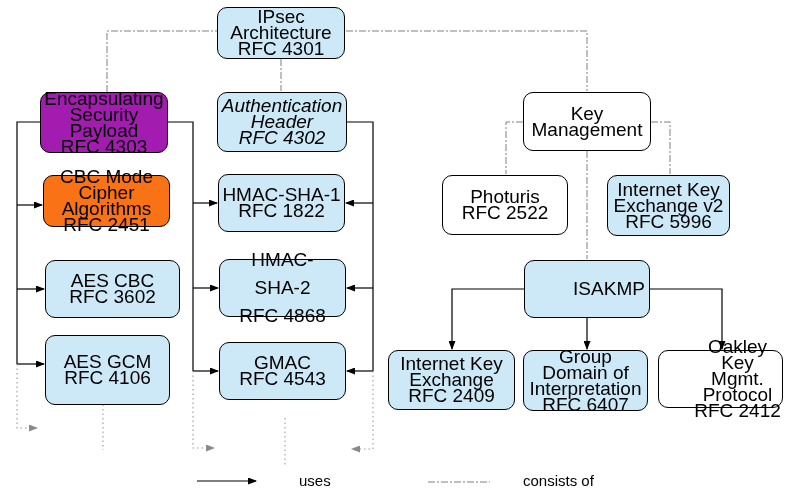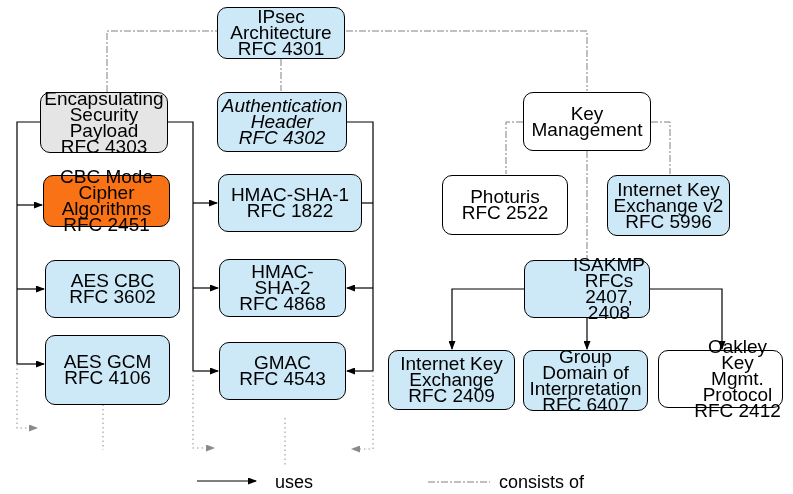--- a/index.html
+++ b/index.html
@@ -22,23 +22,24 @@
     align-items: center;
     justify-content: center;
     text-align: center;
     font-size: 19px;
     line-height: 16px;
     color: #000;
     background: #fff;
   }
   .legend-label {
     position: absolute;
-    font-size: 18px;
+    font-size: 15px;
     color: #000;
     white-space: nowrap;
+    margin-left: 24px;
   }
 </style>
 </head>
 <body>
 
 <div id="stage">
 
   <svg id="wires" viewBox="0 0 793 494" xmlns="http://www.w3.org/2000/svg">
     <defs>
       <marker id="arrowBlack" markerWidth="9" markerHeight="7" refX="8" refY="3.5" orient="auto" markerUnits="userSpaceOnUse">
@@ -91,44 +92,44 @@
       <path d="M197,481 L256,481" stroke="#000" stroke-width="1.2" fill="none" marker-end="url(#arrowBlack)"></path>
       <path d="M428,482 L490,482" stroke="#808080" stroke-width="1" fill="none" stroke-dasharray="7 2 2 2"></path>
     </g>
   </svg>
 
   <div id="boxes">
       <div class="node" style="left: 217px; top: 7px; width: 128px; height: 52px; background: rgb(205, 233, 247); border-color: rgb(0, 0, 0);">
         <span>IPsec Architecture</span>
         <span>RFC 4301</span>
       </div>
-      <div class="node" style="left: 40px; top: 92px; width: 128px; height: 61px; background: #e5e5e5; border-color: rgb(0, 0, 0);">
+      <div class="node" style="left: 40px; top: 92px; width: 128px; height: 61px; background: #a21caf; border-color: rgb(0, 0, 0);">
         <span>Encapsulating</span>
         <span>Security Payload</span>
         <span>RFC 4303</span>
       </div>
       <div class="node" style="left: 217px; top: 92px; width: 130px; height: 60px; background: rgb(205, 233, 247); border-color: rgb(0, 0, 0); font-style: italic;">
         <span>Authentication</span>
         <span>Header</span>
         <span>RFC 4302</span>
       </div>
       <div class="node" style="left: 43px; top: 175px; width: 127px; height: 52px; background: #f97316; border-color: rgb(0, 0, 0);">
         <span>CBC Mode Cipher</span>
         <span>Algorithms</span>
         <span>RFC 2451</span>
       </div>
-      <div class="node" style="left: 218px; top: 174px; width: 144px; height: 58px; background: rgb(205, 233, 247); border-color: rgb(0, 0, 0);">
+      <div class="node" style="left: 218px; top: 174px; width: 127px; height: 58px; background: rgb(205, 233, 247); border-color: rgb(0, 0, 0);">
         <span>HMAC-SHA-1</span>
         <span>RFC 1822</span>
       </div>
       <div class="node" style="left: 45px; top: 260px; width: 135px; height: 58px; background: rgb(205, 233, 247); border-color: rgb(0, 0, 0);">
         <span>AES CBC</span>
         <span>RFC 3602</span>
       </div>
-      <div class="node" style="left: 219px; top: 259px; width: 127px; height: 58px; background: rgb(205, 233, 247); border-color: rgb(0, 0, 0);">
+      <div class="node" style="left: 219px; top: 259px; width: 127px; height: 58px; background: rgb(205, 233, 247); border-color: rgb(0, 0, 0); gap: 12px;">
         <span>HMAC-</span>
         <span>SHA-2</span>
         <span>RFC 4868</span>
       </div>
       <div class="node" style="left: 45px; top: 335px; width: 125px; height: 70px; background: rgb(205, 233, 247); border-color: rgb(0, 0, 0);">
         <span>AES GCM</span>
         <span>RFC 4106</span>
       </div>
       <div class="node" style="left: 219px; top: 342px; width: 127px; height: 58px; background: rgb(205, 233, 247); border-color: rgb(0, 0, 0);">
         <span>GMAC</span>
@@ -141,21 +142,20 @@
         <span>Photuris</span>
         <span>RFC 2522</span>
       </div>
       <div class="node" style="left: 607px; top: 175px; width: 123px; height: 61px; background: rgb(205, 233, 247); border-color: rgb(0, 0, 0);">
         <span>Internet Key</span>
         <span>Exchange v2</span>
         <span>RFC 5996</span>
       </div>
       <div class="node" style="left: 524px; top: 260px; width: 126px; height: 58px; background: rgb(205, 233, 247); border-color: rgb(0, 0, 0); padding-left: 44px;">
         <span>ISAKMP</span>
-        <span>RFCs 2407, 2408</span>
       </div>
       <div class="node" style="left: 388px; top: 350px; width: 127px; height: 60px; background: rgb(205, 233, 247); border-color: rgb(0, 0, 0);">
         <span>Internet Key</span>
         <span>Exchange</span>
         <span>RFC 2409</span>
       </div>
       <div class="node" style="left: 523px; top: 350px; width: 125px; height: 61px; background: rgb(205, 233, 247); border-color: rgb(0, 0, 0);">
         <span>Group Domain of</span>
         <span>Interpretation</span>
         <span>RFC 6407</span>

